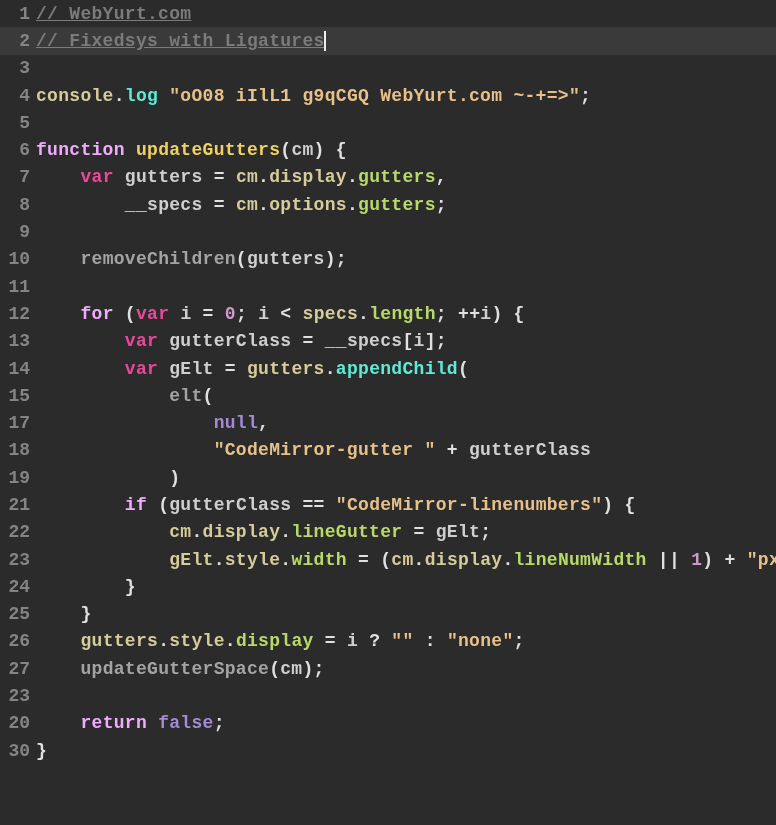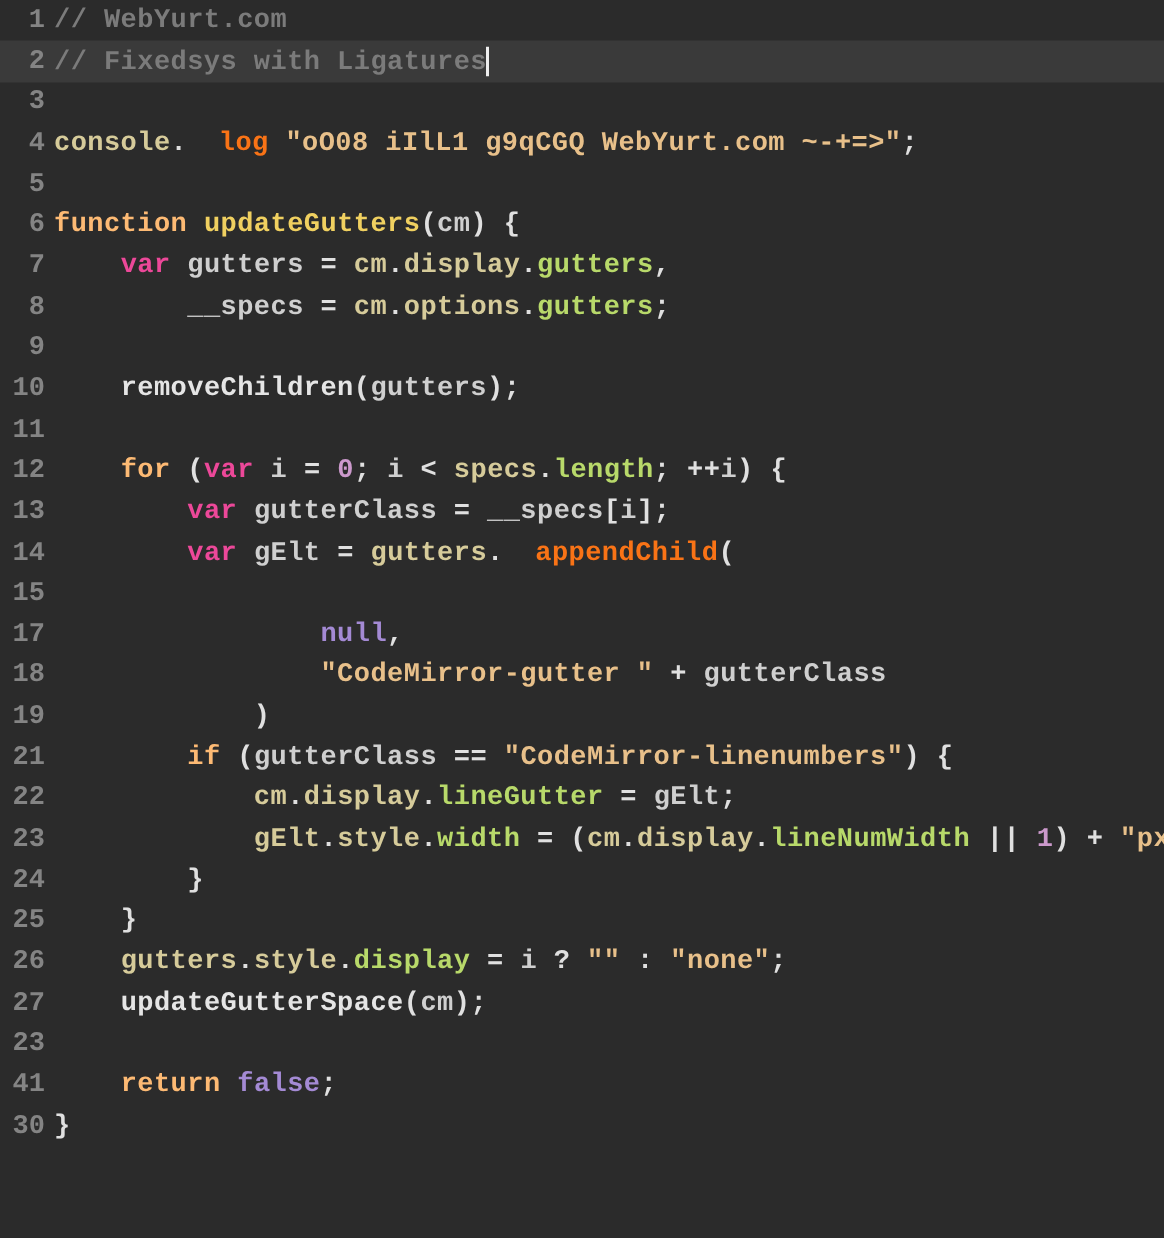--- a/index.html
+++ b/index.html
@@ -41,29 +41,29 @@
   .cursor {
     display: inline-block;
     width: 2px;
     height: 20px;
     background: #eee;
     vertical-align: middle;
     margin-left: -1px;
   }
 
   
-  .c-comment   { color: #7b7b7b; }
+  .c-comment   { color: #7b7b7b; text-decoration: underline; }
   .c-default   { color: #e8e8e8; }
   .c-ident     { color: #cfcfcf; }
   .c-obj       { color: #d6cb9a; }
   .c-prop      { color: #b8d96a; }
-  .c-method    { color: #f97316; margin-left: 21px; }
-  .c-call      { color: #e5e5e5; }
+  .c-method    { color: #5eead4; }
+  .c-call      { color: #a3a3a3; }
   .c-func      { color: #f0d060; }
-  .c-keyword   { color: #fdba74; }
+  .c-keyword   { color: #f0abfc; }
   .c-var       { color: #ec4899; }
   .c-punct     { color: #e0e0e0; }
   .c-op        { color: #e0e0e0; }
   .c-string    { color: #e8c08a; }
   .c-number    { color: #cc99cc; }
   .c-const     { color: #a48ad4; }
   .c-param     { color: #cfcfcf; }
   .c-brace     { color: #e0e0e0; }
 </style>
 </head>
@@ -77,27 +77,27 @@
     <div class="line"><div class="gutter">5</div><div class="code"></div></div>
     <div class="line"><div class="gutter">6</div><div class="code"><span class="c-keyword">function</span><span class="c-default"> </span><span class="c-func">updateGutters</span><span class="c-punct">(</span><span class="c-param">cm</span><span class="c-punct">)</span><span class="c-default"> </span><span class="c-brace">{</span></div></div>
     <div class="line"><div class="gutter">7</div><div class="code"><span class="c-default">    </span><span class="c-var">var</span><span class="c-default"> </span><span class="c-ident">gutters</span><span class="c-default"> </span><span class="c-op">=</span><span class="c-default"> </span><span class="c-obj">cm</span><span class="c-punct">.</span><span class="c-obj">display</span><span class="c-punct">.</span><span class="c-prop">gutters</span><span class="c-punct">,</span></div></div>
     <div class="line"><div class="gutter">8</div><div class="code"><span class="c-default">        </span><span class="c-ident">__specs</span><span class="c-default"> </span><span class="c-op">=</span><span class="c-default"> </span><span class="c-obj">cm</span><span class="c-punct">.</span><span class="c-obj">options</span><span class="c-punct">.</span><span class="c-prop">gutters</span><span class="c-punct">;</span></div></div>
     <div class="line"><div class="gutter">9</div><div class="code"></div></div>
     <div class="line"><div class="gutter">10</div><div class="code"><span class="c-default">    </span><span class="c-call">removeChildren</span><span class="c-punct">(</span><span class="c-ident">gutters</span><span class="c-punct">)</span><span class="c-punct">;</span></div></div>
     <div class="line"><div class="gutter">11</div><div class="code"></div></div>
     <div class="line"><div class="gutter">12</div><div class="code"><span class="c-default">    </span><span class="c-keyword">for</span><span class="c-default"> </span><span class="c-punct">(</span><span class="c-var">var</span><span class="c-default"> </span><span class="c-ident">i</span><span class="c-default"> </span><span class="c-op">=</span><span class="c-default"> </span><span class="c-number">0</span><span class="c-punct">;</span><span class="c-default"> </span><span class="c-ident">i</span><span class="c-default"> </span><span class="c-op">&lt;</span><span class="c-default"> </span><span class="c-obj">specs</span><span class="c-punct">.</span><span class="c-prop">length</span><span class="c-punct">;</span><span class="c-default"> </span><span class="c-op">++</span><span class="c-ident">i</span><span class="c-punct">)</span><span class="c-default"> </span><span class="c-brace">{</span></div></div>
     <div class="line"><div class="gutter">13</div><div class="code"><span class="c-default">        </span><span class="c-var">var</span><span class="c-default"> </span><span class="c-ident">gutterClass</span><span class="c-default"> </span><span class="c-op">=</span><span class="c-default"> </span><span class="c-ident">__specs</span><span class="c-punct">[</span><span class="c-ident">i</span><span class="c-punct">]</span><span class="c-punct">;</span></div></div>
     <div class="line"><div class="gutter">14</div><div class="code"><span class="c-default">        </span><span class="c-var">var</span><span class="c-default"> </span><span class="c-ident">gElt</span><span class="c-default"> </span><span class="c-op">=</span><span class="c-default"> </span><span class="c-obj">gutters</span><span class="c-punct">.</span><span class="c-method">appendChild</span><span class="c-punct">(</span></div></div>
-    <div class="line"><div class="gutter">15</div></div>
+    <div class="line"><div class="gutter">15</div><div class="code"><span class="c-default">            </span><span class="c-call">elt</span><span class="c-punct">(</span></div></div>
     <div class="line"><div class="gutter">17</div><div class="code"><span class="c-default">                </span><span class="c-const">null</span><span class="c-punct">,</span></div></div>
     <div class="line"><div class="gutter">18</div><div class="code"><span class="c-default">                </span><span class="c-string">"CodeMirror-gutter "</span><span class="c-default"> </span><span class="c-op">+</span><span class="c-default"> </span><span class="c-ident">gutterClass</span></div></div>
     <div class="line"><div class="gutter">19</div><div class="code"><span class="c-default">            </span><span class="c-punct">)</span></div></div>
     <div class="line"><div class="gutter">21</div><div class="code"><span class="c-default">        </span><span class="c-keyword">if</span><span class="c-default"> </span><span class="c-punct">(</span><span class="c-ident">gutterClass</span><span class="c-default"> </span><span class="c-op">==</span><span class="c-default"> </span><span class="c-string">"CodeMirror-linenumbers"</span><span class="c-punct">)</span><span class="c-default"> </span><span class="c-brace">{</span></div></div>
     <div class="line"><div class="gutter">22</div><div class="code"><span class="c-default">            </span><span class="c-obj">cm</span><span class="c-punct">.</span><span class="c-obj">display</span><span class="c-punct">.</span><span class="c-prop">lineGutter</span><span class="c-default"> </span><span class="c-op">=</span><span class="c-default"> </span><span class="c-ident">gElt</span><span class="c-punct">;</span></div></div>
     <div class="line"><div class="gutter">23</div><div class="code"><span class="c-default">            </span><span class="c-obj">gElt</span><span class="c-punct">.</span><span class="c-obj">style</span><span class="c-punct">.</span><span class="c-prop">width</span><span class="c-default"> </span><span class="c-op">=</span><span class="c-default"> </span><span class="c-punct">(</span><span class="c-obj">cm</span><span class="c-punct">.</span><span class="c-obj">display</span><span class="c-punct">.</span><span class="c-prop">lineNumWidth</span><span class="c-default"> </span><span class="c-op">||</span><span class="c-default"> </span><span class="c-number">1</span><span class="c-punct">)</span><span class="c-default"> </span><span class="c-op">+</span><span class="c-default"> </span><span class="c-string">"px"</span></div></div>
     <div class="line"><div class="gutter">24</div><div class="code"><span class="c-default">        </span><span class="c-brace">}</span></div></div>
     <div class="line"><div class="gutter">25</div><div class="code"><span class="c-default">    </span><span class="c-brace">}</span></div></div>
     <div class="line"><div class="gutter">26</div><div class="code"><span class="c-default">    </span><span class="c-obj">gutters</span><span class="c-punct">.</span><span class="c-obj">style</span><span class="c-punct">.</span><span class="c-prop">display</span><span class="c-default"> </span><span class="c-op">=</span><span class="c-default"> </span><span class="c-ident">i</span><span class="c-default"> </span><span class="c-op">?</span><span class="c-default"> </span><span class="c-string">""</span><span class="c-default"> </span><span class="c-op">:</span><span class="c-default"> </span><span class="c-string">"none"</span><span class="c-punct">;</span></div></div>
     <div class="line"><div class="gutter">27</div><div class="code"><span class="c-default">    </span><span class="c-call">updateGutterSpace</span><span class="c-punct">(</span><span class="c-ident">cm</span><span class="c-punct">)</span><span class="c-punct">;</span></div></div>
     <div class="line"><div class="gutter">23</div><div class="code"></div></div>
-    <div class="line"><div class="gutter">41</div><div class="code"><span class="c-default">    </span><span class="c-keyword">return</span><span class="c-default"> </span><span class="c-const">false</span><span class="c-punct">;</span></div></div>
+    <div class="line"><div class="gutter">20</div><div class="code"><span class="c-default">    </span><span class="c-keyword">return</span><span class="c-default"> </span><span class="c-const">false</span><span class="c-punct">;</span></div></div>
     <div class="line"><div class="gutter">30</div><div class="code"><span class="c-brace">}</span></div></div>
   </div>
 
 </body></html>

